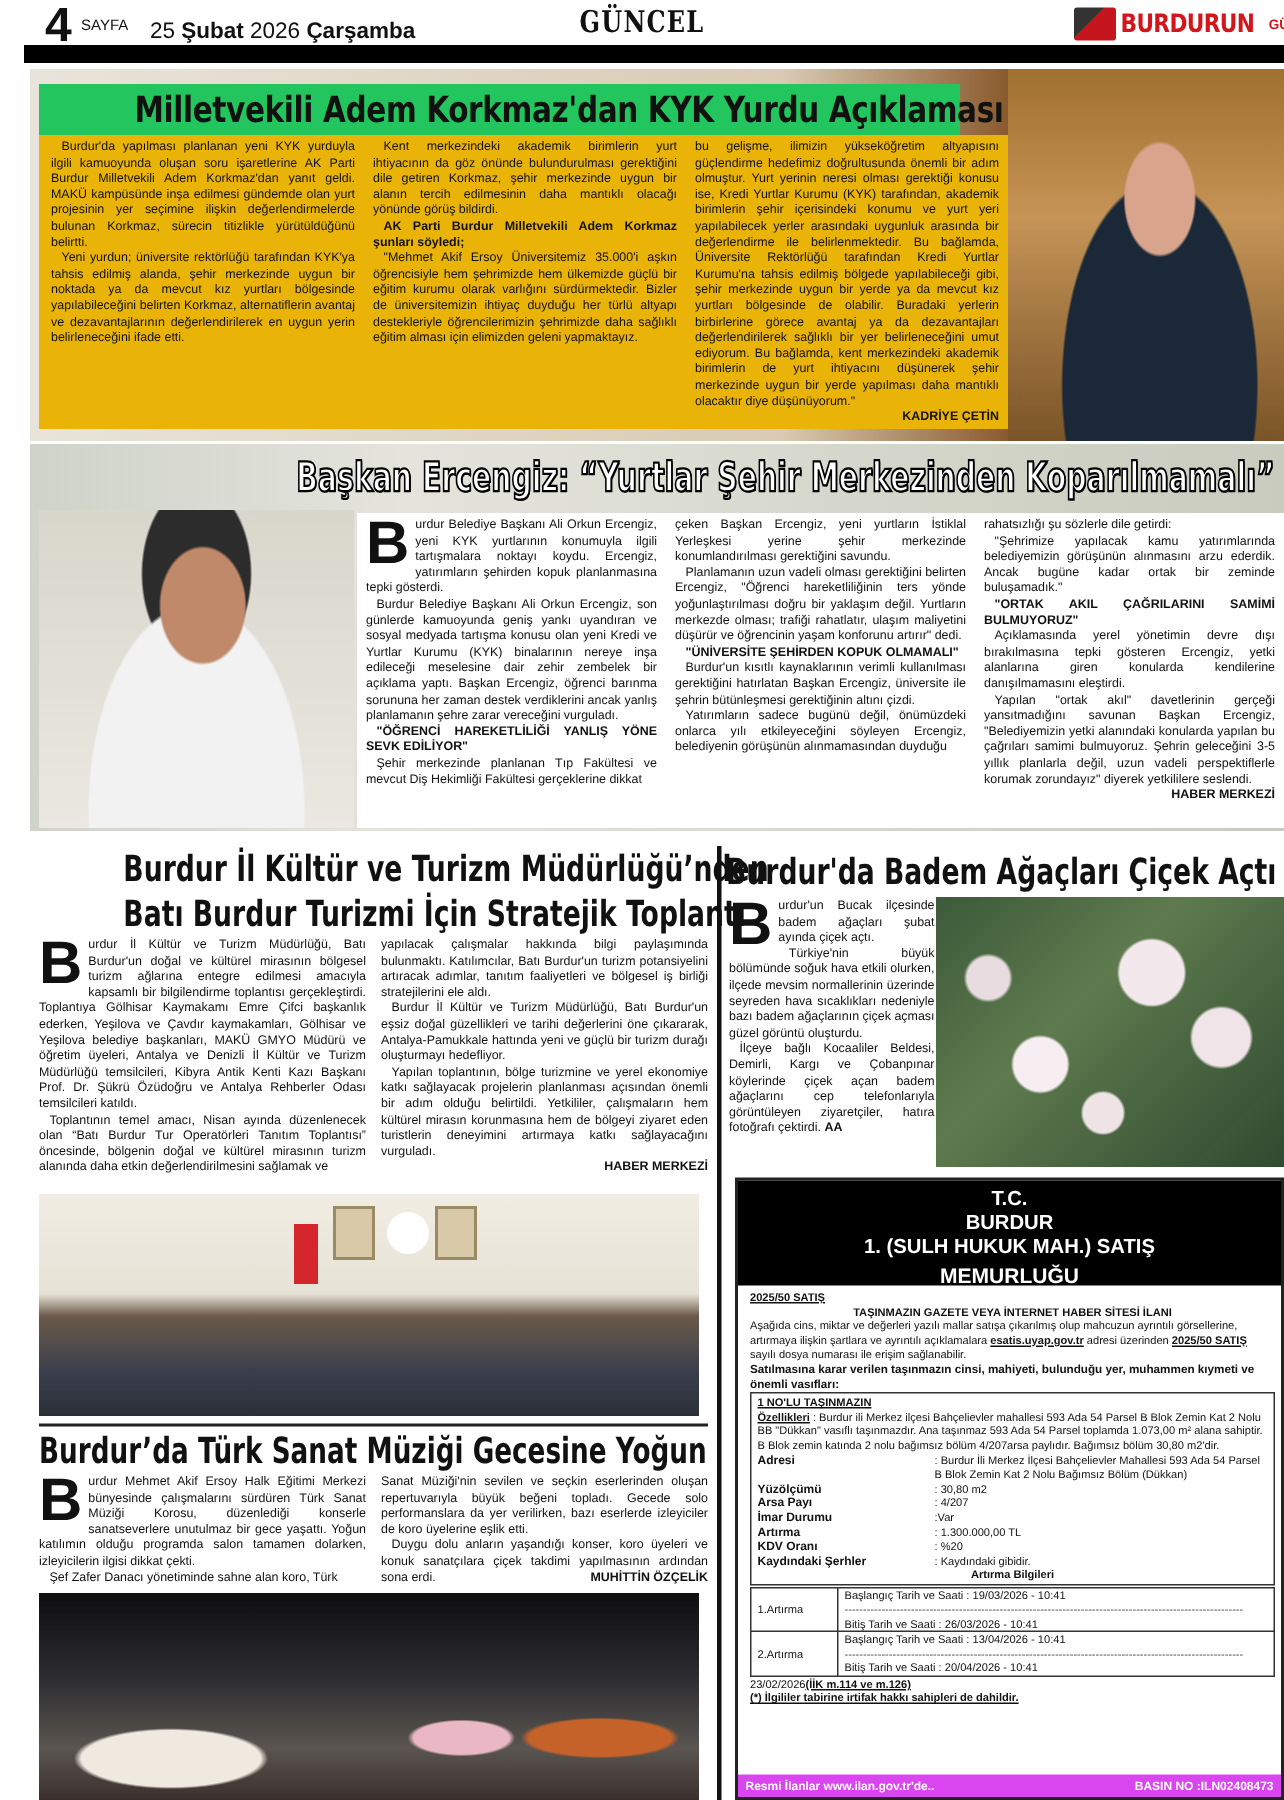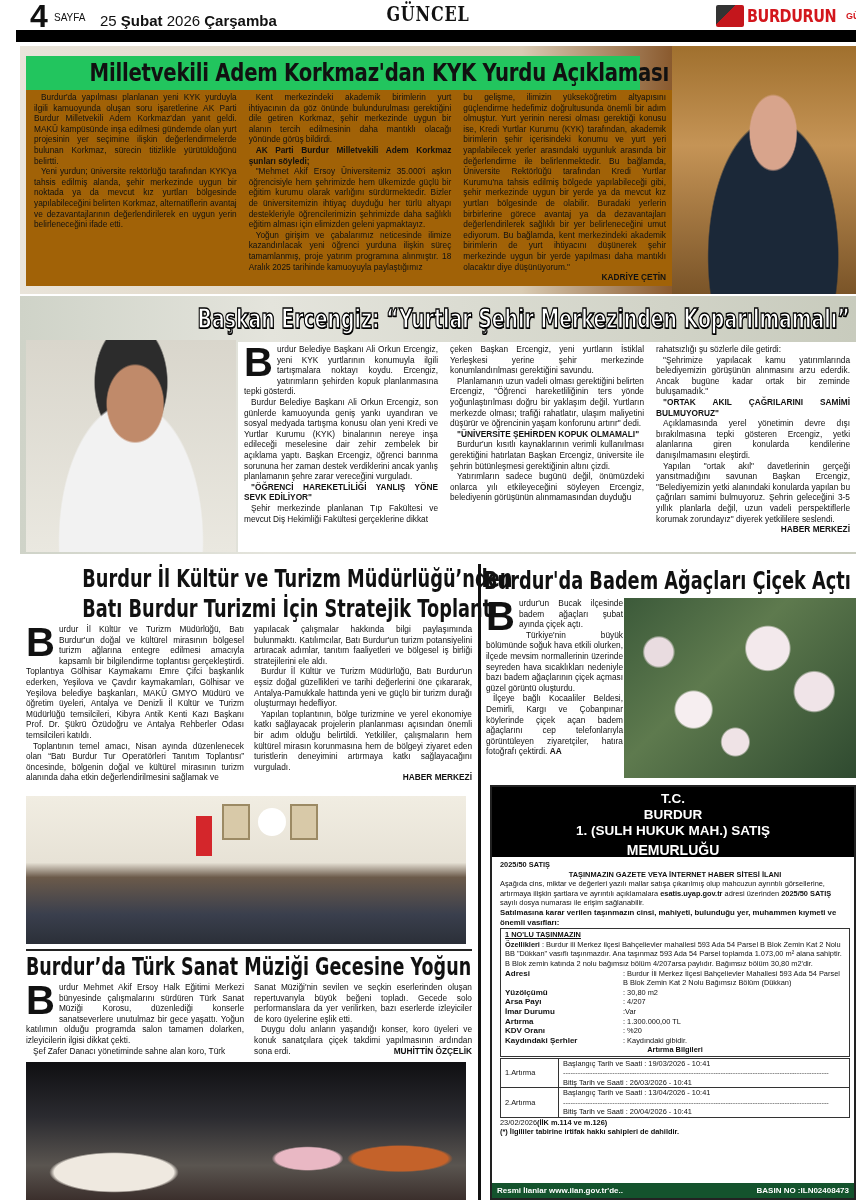--- a/index.html
+++ b/index.html
@@ -19,21 +19,21 @@
   .logo-mark { width: 28px; height: 22px; background: linear-gradient(135deg,#333 0 40%,#c4161c 40% 100%); border-radius: 2px; margin-right: 3px; }
   .logo-text { color: #d3161c; font-weight: bold; font-size: 17px; letter-spacing: -0.5px; transform: scaleX(0.85); transform-origin: left; font-family: "DejaVu Sans", sans-serif; }
   .logo-sub { color: #d3161c; font-weight: bold; font-size: 9px; margin-left: -6px; }
   .rule-bar { left: 16px; top: 30px; width: 840px; height: 12px; background: #000; }
 
   
   .a1-bg { left: 20px; top: 46px; width: 836px; height: 248px; background: linear-gradient(90deg,#e9e4da 0%, #d9cbb3 60%, #8a5a2e 78%, #b98a55 100%); }
   .a1-photo { left: 672px; top: 46px; width: 184px; height: 248px; background: radial-gradient(ellipse at 55% 35%, #d8a48c 0 16%, transparent 17%), radial-gradient(ellipse at 55% 85%, #1b2838 0 45%, transparent 46%), linear-gradient(180deg,#a0702e 0%, #c59456 40%, #7a5428 100%); }
   .a1-title-box { left: 26px; top: 56px; width: 614px; height: 34px; background: #22c55e; display: flex; align-items: center; justify-content: flex-start; }
   .a1-title { font-family: "DejaVu Sans", sans-serif; font-weight: bold; font-size: 24px; transform: scaleX(0.82); white-space: nowrap; letter-spacing: -0.3px; }
-  .a1-text { left: 26px; top: 90px; width: 646px; height: 196px; background: #a16207; padding: 2px 6px 4px 8px; display: flex; gap: 12px; }
+  .a1-text { left: 26px; top: 90px; width: 646px; height: 196px; background: #eab308; padding: 2px 6px 4px 8px; display: flex; gap: 12px; }
   .col { flex: 1; font-size: 8.3px; line-height: 10.6px; text-align: justify; }
   .col p { text-indent: 7px; }
   .col p.sub { font-weight: bold; text-indent: 7px; }
   .col p.byline { font-weight: bold; text-align: right; }
 
   
   .a2-bg { left: 20px; top: 296px; width: 836px; height: 258px; background: linear-gradient(90deg,#cfd3c8 0%, #e4e4dc 30%, #c8cbbd 100%); }
   .a2-photo { left: 26px; top: 340px; width: 210px; height: 212px; background: radial-gradient(ellipse at 52% 30%, #c08a6a 0 18%, transparent 19%), radial-gradient(ellipse at 50% 95%, #f2f2f2 0 48%, transparent 49%), radial-gradient(ellipse at 50% 20%, #2c2c2c 0 24%, transparent 25%), linear-gradient(180deg,#d9d6cc,#eae8e0); }
   .a2-title { left: 140px; top: 300px; width: 716px; height: 36px; display: flex; align-items: center; justify-content: flex-end; padding-right: 6px; }
   .a2-title span { font-family: "DejaVu Sans", sans-serif; font-weight: bold; font-size: 27px; color: #fff; -webkit-text-stroke: 1.5px #000; transform: scaleX(0.7); transform-origin: right; white-space: nowrap; text-shadow: 1px 1px 0 #000; }
@@ -65,32 +65,32 @@
      radial-gradient(circle at 82% 52%, #f0e4e8 0 9%, transparent 10%),
      radial-gradient(circle at 48% 80%, #efe3e6 0 7%, transparent 8%),
      radial-gradient(circle at 15% 30%, #e9dce0 0 6%, transparent 7%),
      linear-gradient(135deg,#3c5a3a 0%, #5e7a4e 40%, #2f4a30 100%); }
 
   
   .ad { left: 490px; top: 785px; width: 366px; height: 415px; border: 2px solid #222; }
   .ad-head { position: absolute; left: 0; top: 0; width: 362px; height: 70px; background: #000; color: #fff; text-align: center; font-weight: bold; font-size: 13.5px; line-height: 16px; padding-top: 4px; }
   .ad-head .l4 { font-size: 14px; line-height: 22px; }
   .ad-body { position: absolute; left: 8px; top: 73px; width: 350px; font-size: 7.4px; line-height: 9.6px; }
-  .ad-body b { font-weight: bold; }
+  .ad-body b { font-weight: bold; text-decoration: underline; }
   .ad-center { text-align: center; font-weight: bold; }
   .ad-box { border: 1px solid #333; padding: 1px 4px; margin-top: 1px; }
   .ad-box .u { text-decoration: underline; font-weight: bold; }
   .kv { display: flex; }
   .kv .k { width: 118px; font-weight: bold; font-size: 8px; }
   .kv .v { flex: 1; }
   .atable { width: 100%; border-collapse: collapse; margin-top: 1px; }
   .atable td { border: 1px solid #333; font-size: 7.4px; line-height: 9.5px; padding: 0 4px; vertical-align: middle; }
   .atable td.lbl { width: 58px; }
   .dash { letter-spacing: 0; overflow: hidden; white-space: nowrap; color: #444; }
-  .ad-foot { position: absolute; left: 0; bottom: 0; width: 362px; height: 15px; background: #14532d; color: #fff; font-weight: bold; font-size: 8px; line-height: 15px; padding: 0 5px; display: flex; justify-content: space-between; }
+  .ad-foot { position: absolute; left: 0; bottom: 0; width: 362px; height: 15px; background: #d946ef; color: #fff; font-weight: bold; font-size: 8px; line-height: 15px; padding: 0 5px; display: flex; justify-content: space-between; }
 
   
   .a5-title { left: 26px; top: 952px; width: 446px; font-family: "DejaVu Sans", sans-serif; font-weight: bold; font-size: 24px; line-height: 30px; white-space: nowrap; overflow: hidden; }
   .a5-title span { display: inline-block; transform: scaleX(0.73); transform-origin: left; }
   .a5-text { left: 26px; top: 982px; width: 446px; height: 76px; display: flex; gap: 10px; }
   .a5-photo { left: 26px; top: 1062px; width: 440px; height: 138px; background:
      radial-gradient(ellipse at 20% 80%, #efe9e0 0 12%, transparent 13%),
      radial-gradient(ellipse at 85% 70%, #c4622a 0 9%, transparent 10%),
      radial-gradient(ellipse at 64% 70%, #e9b8c4 0 8%, transparent 9%),
      linear-gradient(180deg,#0f0f12 0%, #2b2b30 40%, #5a5550 75%, #3b2f2c 100%); }
@@ -123,21 +123,20 @@
 </div>
 <div class="abs a1-text">
   <div class="col">
     <p>Burdur'da yapılması planlanan yeni KYK yurduyla ilgili kamuoyunda oluşan soru işaretlerine AK Parti Burdur Milletvekili Adem Korkmaz'dan yanıt geldi. MAKÜ kampüsünde inşa edilmesi gündemde olan yurt projesinin yer seçimine ilişkin değerlendirmelerde bulunan Korkmaz, sürecin titizlikle yürütüldüğünü belirtti.</p>
     <p>Yeni yurdun; üniversite rektörlüğü tarafından KYK'ya tahsis edilmiş alanda, şehir merkezinde uygun bir noktada ya da mevcut kız yurtları bölgesinde yapılabileceğini belirten Korkmaz, alternatiflerin avantaj ve dezavantajlarının değerlendirilerek en uygun yerin belirleneceğini ifade etti.</p>
   </div>
   <div class="col">
     <p>Kent merkezindeki akademik birimlerin yurt ihtiyacının da göz önünde bulundurulması gerektiğini dile getiren Korkmaz, şehir merkezinde uygun bir alanın tercih edilmesinin daha mantıklı olacağı yönünde görüş bildirdi.</p>
     <p class="sub">AK Parti Burdur Milletvekili Adem Korkmaz şunları söyledi;</p>
     <p>"Mehmet Akif Ersoy Üniversitemiz 35.000'i aşkın öğrencisiyle hem şehrimizde hem ülkemizde güçlü bir eğitim kurumu olarak varlığını sürdürmektedir. Bizler de üniversitemizin ihtiyaç duyduğu her türlü altyapı destekleriyle öğrencilerimizin şehrimizde daha sağlıklı eğitim alması için elimizden geleni yapmaktayız.</p>
-    <p>Yoğun girişim ve çabalarımız neticesinde ilimize kazandırılacak yeni öğrenci yurduna ilişkin süreç tamamlanmış, proje yatırım programına alınmıştır. 18 Aralık 2025 tarihinde kamuoyuyla paylaştığımız</p>
   </div>
   <div class="col">
     <p class="p-first">bu gelişme, ilimizin yükseköğretim altyapısını güçlendirme hedefimiz doğrultusunda önemli bir adım olmuştur. Yurt yerinin neresi olması gerektiği konusu ise, Kredi Yurtlar Kurumu (KYK) tarafından, akademik birimlerin şehir içerisindeki konumu ve yurt yeri yapılabilecek yerler arasındaki uygunluk arasında bir değerlendirme ile belirlenmektedir. Bu bağlamda, Üniversite Rektörlüğü tarafından Kredi Yurtlar Kurumu'na tahsis edilmiş bölgede yapılabileceği gibi, şehir merkezinde uygun bir yerde ya da mevcut kız yurtları bölgesinde de olabilir. Buradaki yerlerin birbirlerine görece avantaj ya da dezavantajları değerlendirilerek sağlıklı bir yer belirleneceğini umut ediyorum. Bu bağlamda, kent merkezindeki akademik birimlerin de yurt ihtiyacını düşünerek şehir merkezinde uygun bir yerde yapılması daha mantıklı olacaktır diye düşünüyorum."</p>
     <p class="byline">KADRİYE ÇETİN</p>
   </div>
 </div>
 
 <div class="abs a2-bg"></div>
 <div class="abs a2-photo"></div>
 <div class="abs a2-title">

